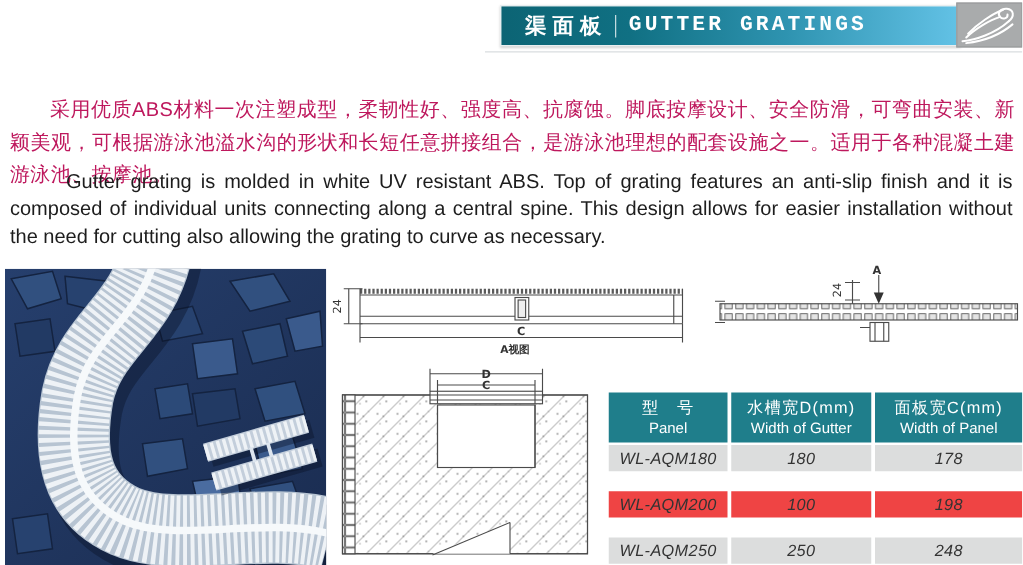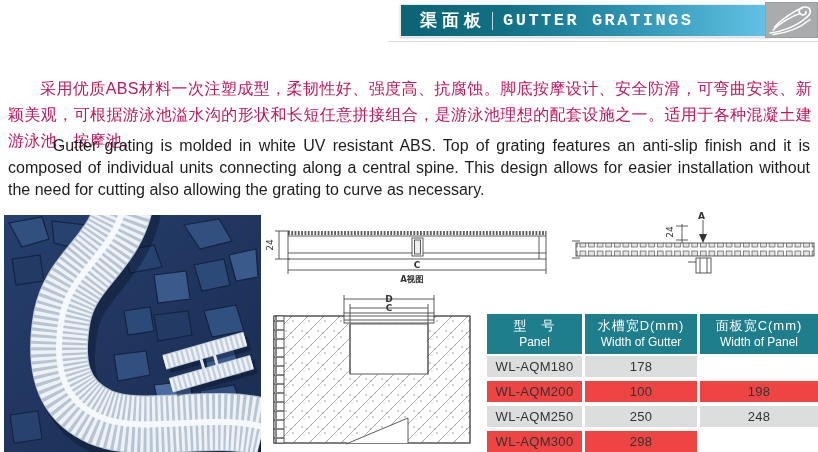--- a/index.html
+++ b/index.html
@@ -32,21 +32,21 @@
   svg{display:block;}
 
   
   .spec-table{position:absolute;left:487px;top:314px;width:331px;}
   .t-head,.t-row{display:grid;grid-template-columns:95px 112px 118px;column-gap:3px;}
   .t-head{margin-bottom:2px;}
   .th{background:var(--th-bg,#1f7e8b);color:#fff;height:40px;display:flex;flex-direction:column;
       align-items:center;justify-content:center;line-height:1.3;}
   .th .zh{font-size:13px;letter-spacing:1px;}
   .th .en{font-size:12px;}
-  .t-row{margin-bottom:4px;}
+  .t-row{margin-bottom:16px;font-style:italic;}
   .td{height:21px;display:flex;align-items:center;justify-content:center;
       font-size:13px;color:#333;letter-spacing:.3px;}
   .t-row.light .td{background:#dcdddd;}
   .t-row.dark  .td{background:#ef4444;}
 
   .dim-text{font-family:"DejaVu Sans",sans-serif;font-size:9px;fill:#333;}
   .cap-text{font-family:"DejaVu Sans",sans-serif;font-size:8.5px;fill:#333;font-weight:bold;}
 </style>
 </head>
 <body>
@@ -241,20 +241,21 @@
         <div class="zh">水槽宽D(mm)</div>
         <div class="en">Width of Gutter</div>
       </div>
       <div class="th">
         <div class="zh">面板宽C(mm)</div>
         <div class="en">Width of Panel</div>
       </div>
     </div>
     <div class="t-row light">
       <div class="td">WL-AQM180</div>
+      <div class="td">180</div>
       <div class="td">178</div>
     </div>
     <div class="t-row dark">
       <div class="td">WL-AQM200</div>
       <div class="td">100</div>
       <div class="td">198</div>
     </div>
     <div class="t-row light">
       <div class="td">WL-AQM250</div>
       <div class="td">250</div>

